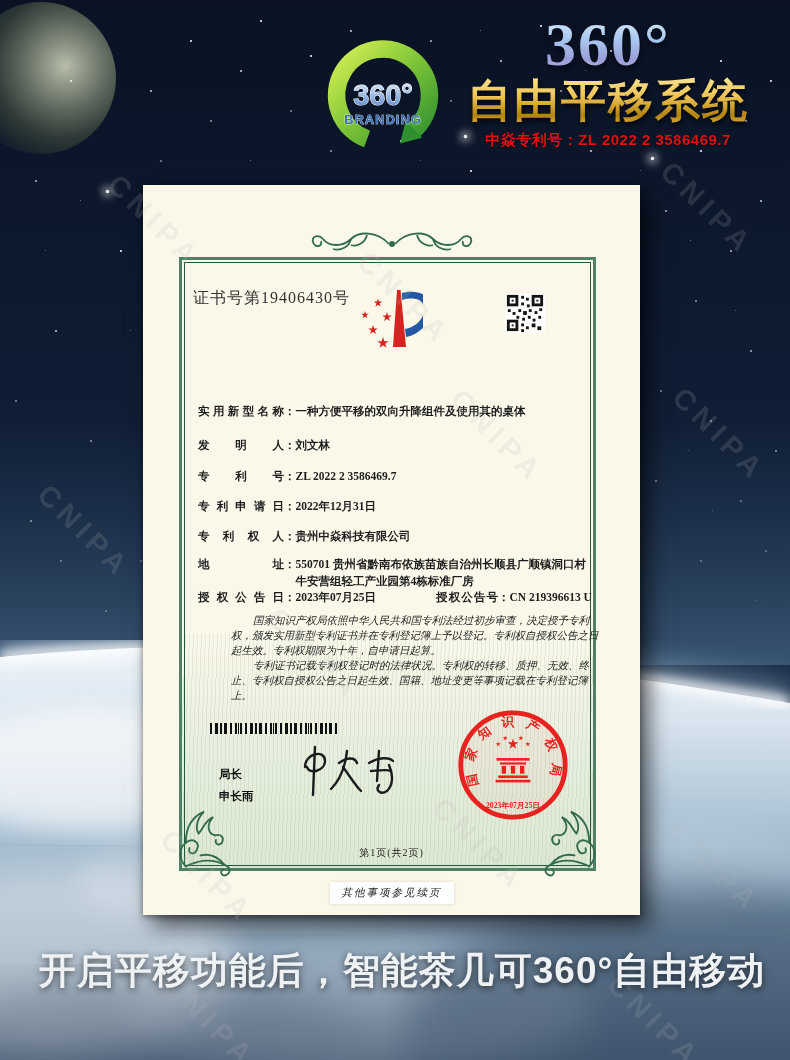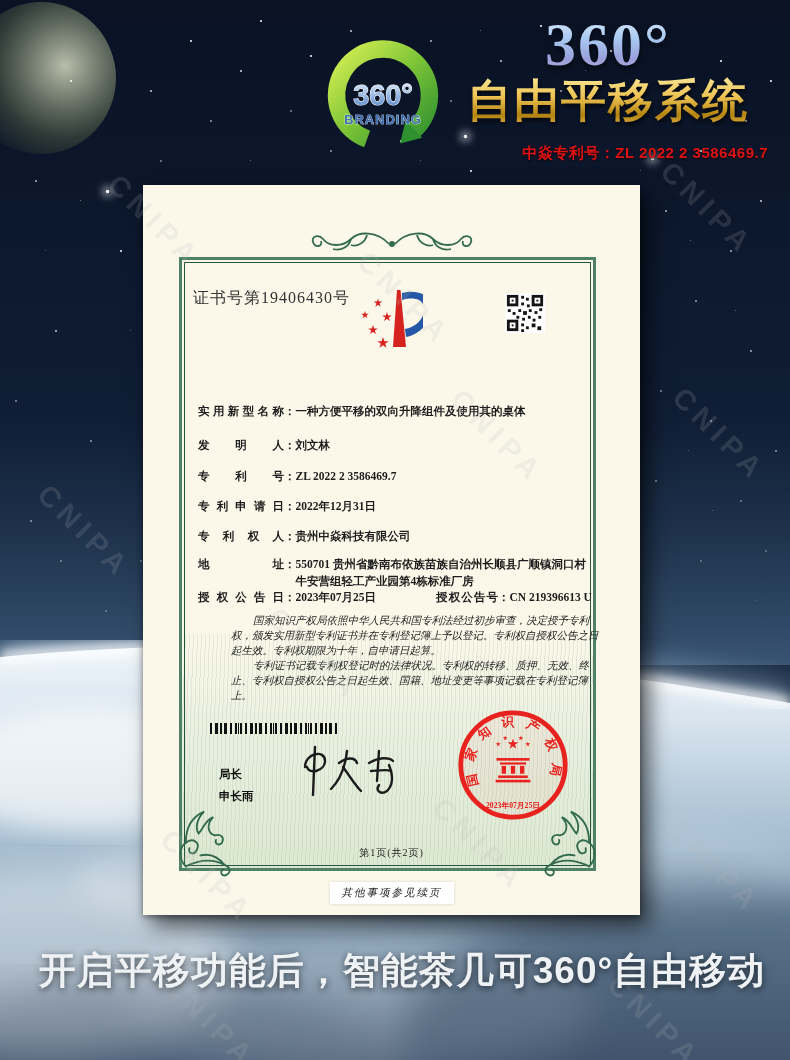--- a/index.html
+++ b/index.html
@@ -36,22 +36,22 @@
   .g360{font-family:"Liberation Serif","DejaVu Serif",serif;font-weight:700;font-size:62px;line-height:1.05;
     color:#a9c3ea;letter-spacing:2px;filter:drop-shadow(0 3px 3px rgba(0,0,0,.65));}
   .gtitle{font-weight:700;font-size:45px;line-height:1.08;color:#dfb047;letter-spacing:2px;
     filter:drop-shadow(1px 3px 2px rgba(0,0,0,.7));}
   @supports ((-webkit-background-clip:text) or (background-clip:text)){
     .g360{background:linear-gradient(180deg,#e2f1ff 0%,#a8c8f0 42%,#9aa0da 72%,#c0afdd 100%);
       -webkit-background-clip:text;background-clip:text;color:transparent;}
     .gtitle{background:linear-gradient(180deg,#f9e493 0%,#eec353 40%,#b3830f 78%,#e0b04a 100%);
       -webkit-background-clip:text;background-clip:text;color:transparent;}
   }
-  .rednote{margin-top:18px;font-size:15px;font-weight:700;color:#e01212;letter-spacing:.5px;
-    text-shadow:0 1px 2px rgba(0,0,0,.8);text-align:right;}
+  .rednote{margin-top:5px;font-size:15px;font-weight:700;color:#e01212;letter-spacing:.5px;
+    text-shadow:0 1px 2px rgba(0,0,0,.8);}
   
   #cert{position:absolute;left:143px;top:185px;width:497px;height:730px;background:#fbf8ea;z-index:20;
     box-shadow:9px 11px 20px rgba(0,0,0,.6),0 2px 6px rgba(0,0,0,.4);
     font-family:"Liberation Serif","DejaVu Serif",serif;color:#1d1d1d;}
   #guilloche{position:absolute;left:38px;right:46px;bottom:46px;height:235px;
     background:repeating-linear-gradient(92deg,rgba(124,162,122,.16) 0 1px,rgba(255,255,255,0) 1px 4px),
       linear-gradient(180deg,rgba(228,238,222,0) 0%,#e6eedd 55%,#dde8d2 100%);}
   #frame{position:absolute;left:36px;right:44px;top:72px;bottom:44px;border:3px solid #4e8166;}
   #frame::after{content:"";position:absolute;inset:2px;border:1px solid #24573c;}
   .certnum{position:absolute;left:50px;top:103px;font-size:16px;letter-spacing:1px;color:#333;}

